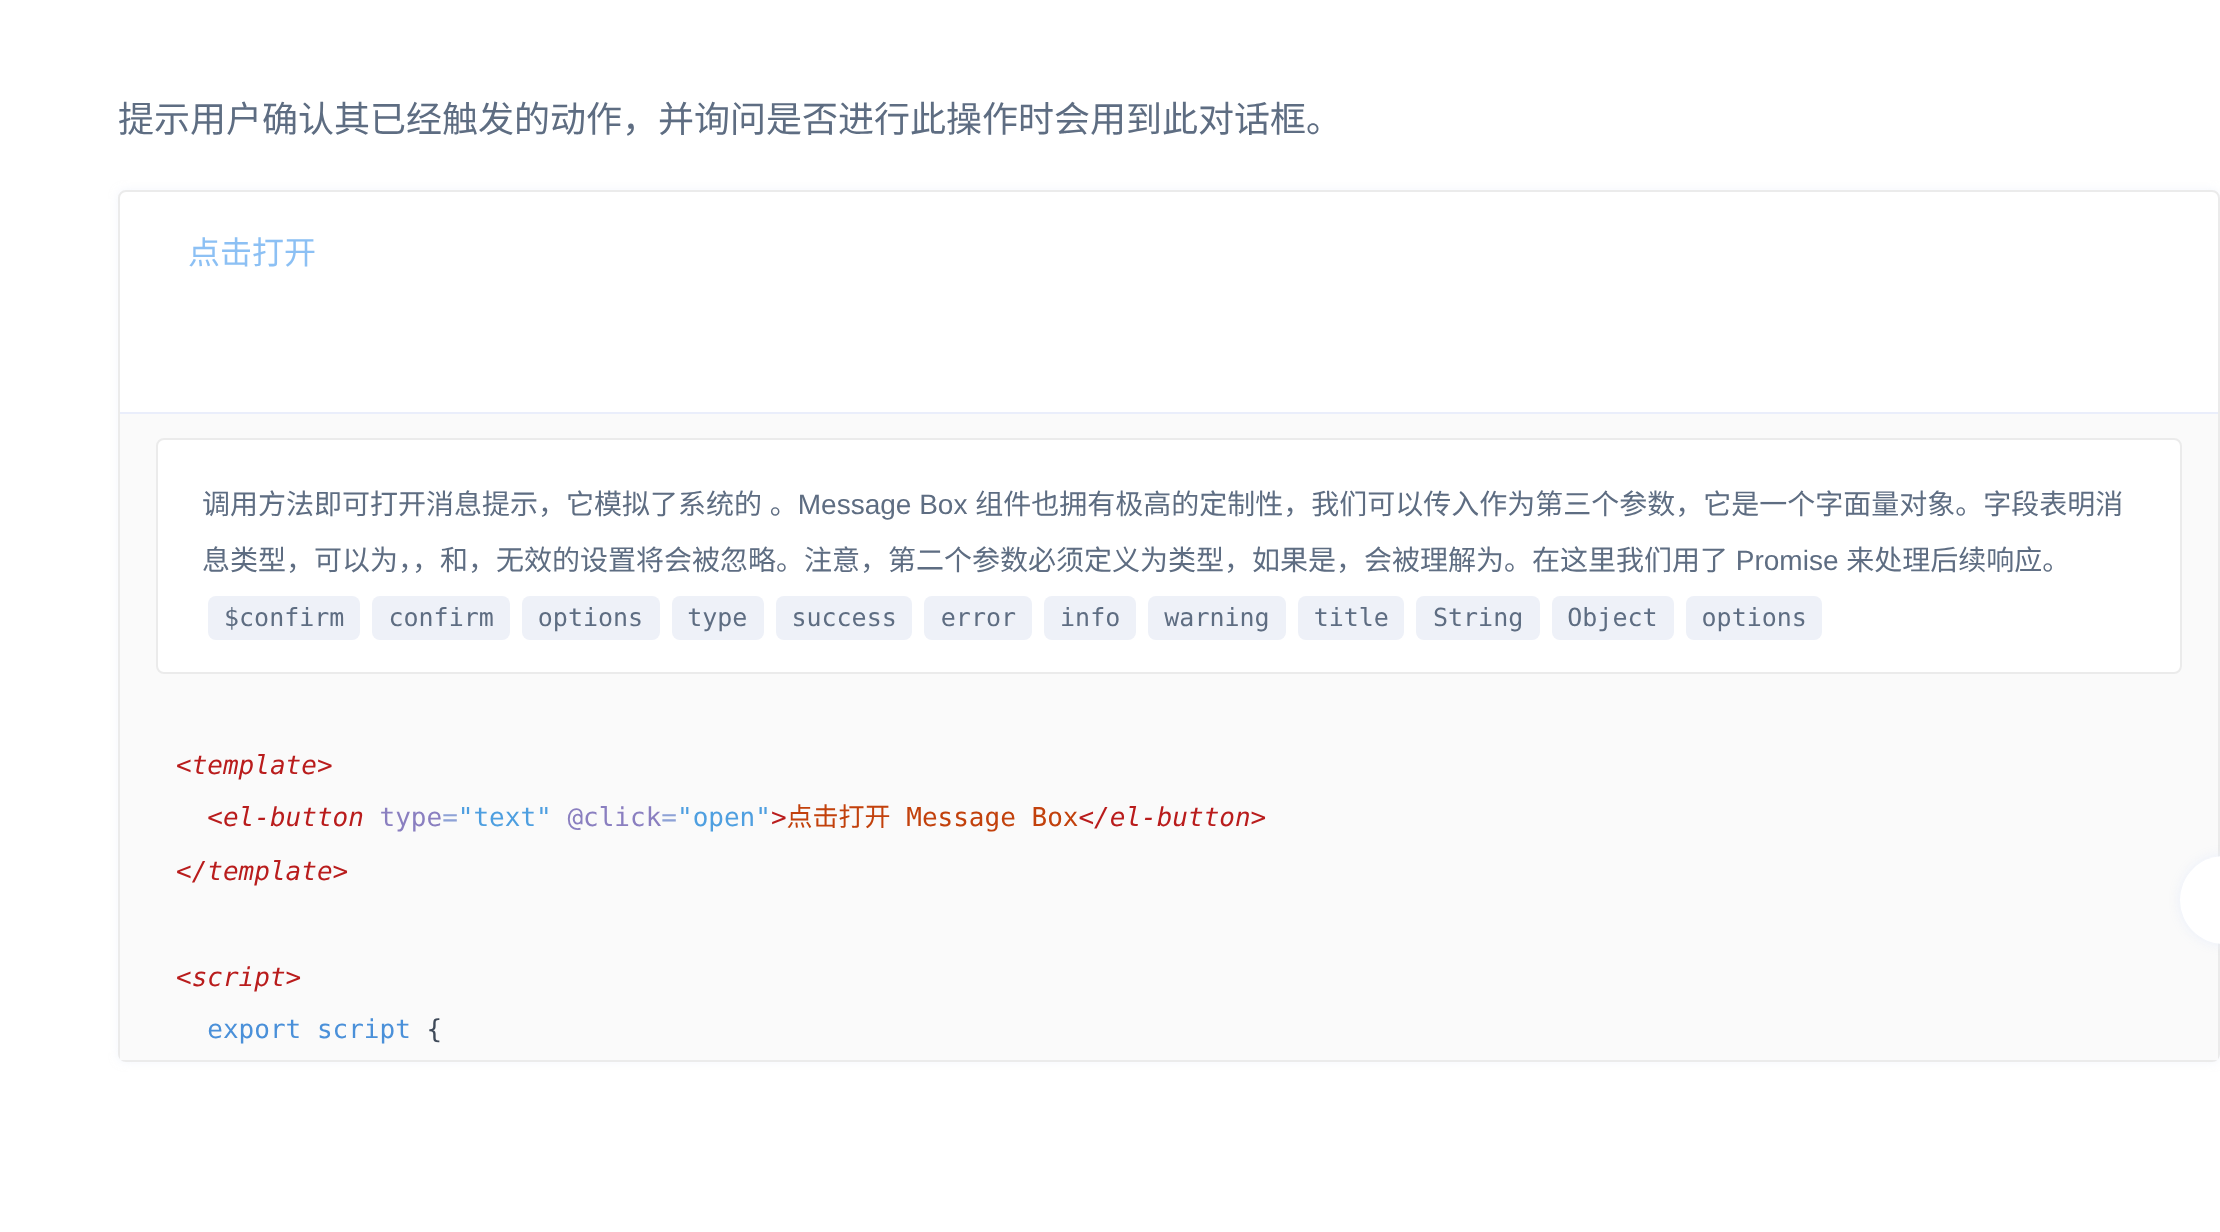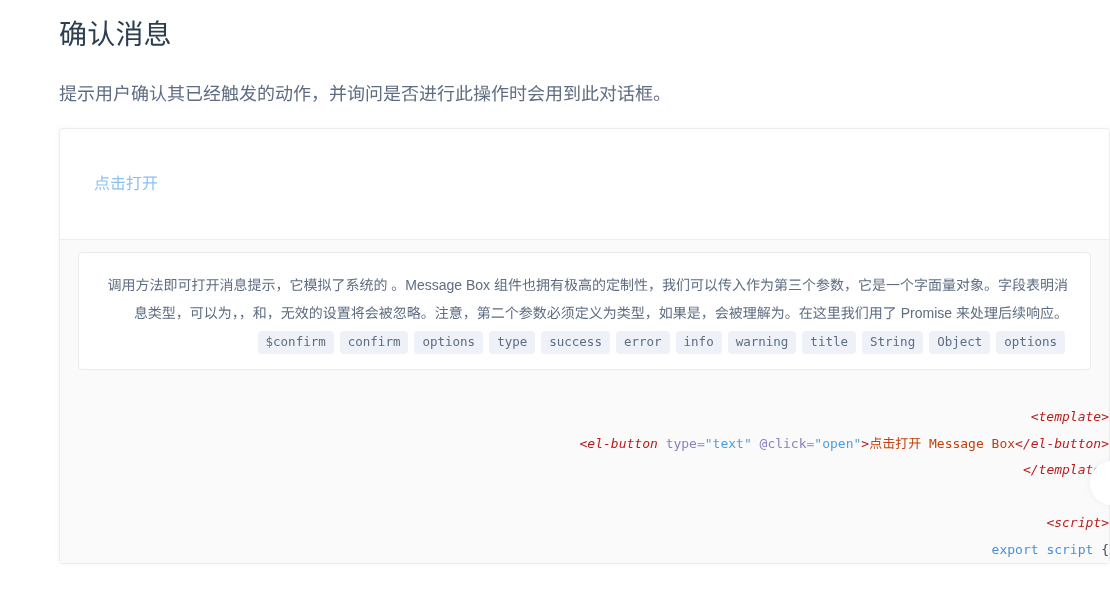--- a/index.html
+++ b/index.html
@@ -56,41 +56,40 @@
     width: 1051px;
     box-sizing: border-box;
     overflow: visible;
     position: relative;
   }
 
   .demo-source {
     padding: 24px;
     min-height: 62px;
     display: flex;
-    align-items: center;
+    align-items: flex-start;
   }
 
   .text-button {
     background: transparent;
     border: none;
     padding: 0;
     margin: 0 0 0 10px;
     color: #8cc0f4;
     font-size: 16px;
     font-family: "Liberation Sans", "DejaVu Sans", sans-serif;
     cursor: pointer;
     line-height: 1;
   }
 
   .demo-meta {
     background: #fafafa;
     border-top: 1px solid #eaeefb;
     padding: 12px 18px 0 18px;
     box-sizing: border-box;
-    text-align: right;
   }
 
   .demo-description {
     border: 1px solid #ebebeb;
     border-radius: 4px;
     background: #ffffff;
     padding: 18px 22px 14px 22px;
     font-size: 14px;
     line-height: 2.0;
     color: #5e6d82;
@@ -152,21 +151,20 @@
     box-shadow: 0 0 6px 0 rgba(232, 237, 250, 0.85);
     z-index: 5;
   }
 </style>
 </head>
 <body>
 
 <div class="page">
   <div class="content">
 
-    <h1 class="page-title">确认消息</h1>
 
     <p class="page-desc">提示用户确认其已经触发的动作，并询问是否进行此操作时会用到此对话框。</p>
 
     <div class="demo-block">
 
       <div class="demo-source">
         <button class="text-button">点击打开</button>
       </div>
 
       <div class="demo-meta">

